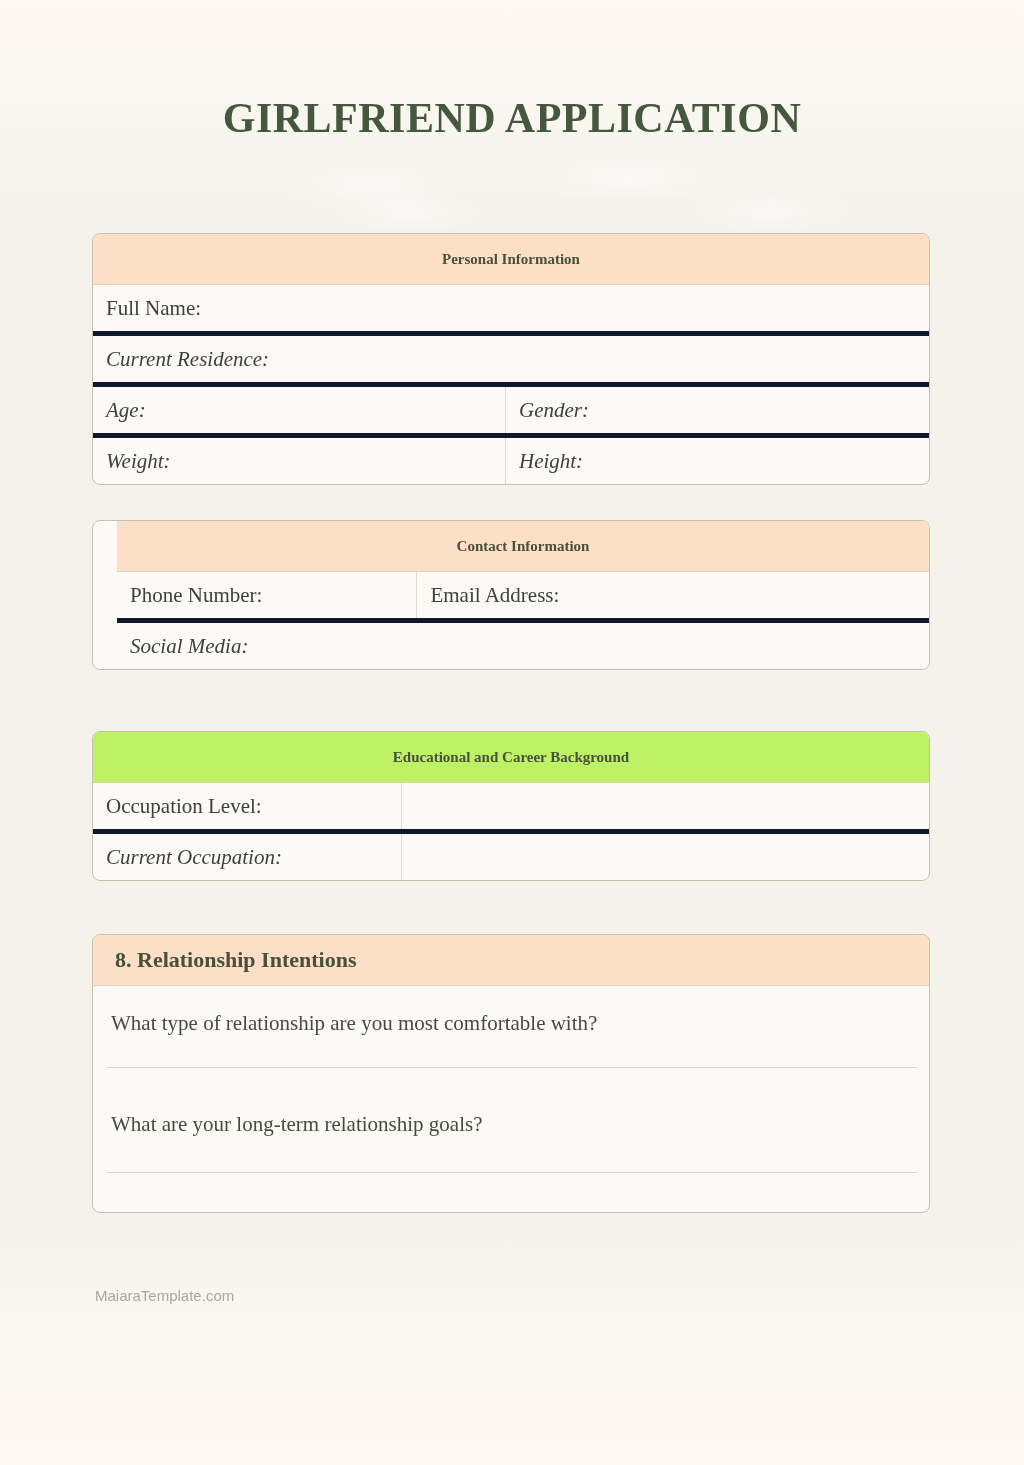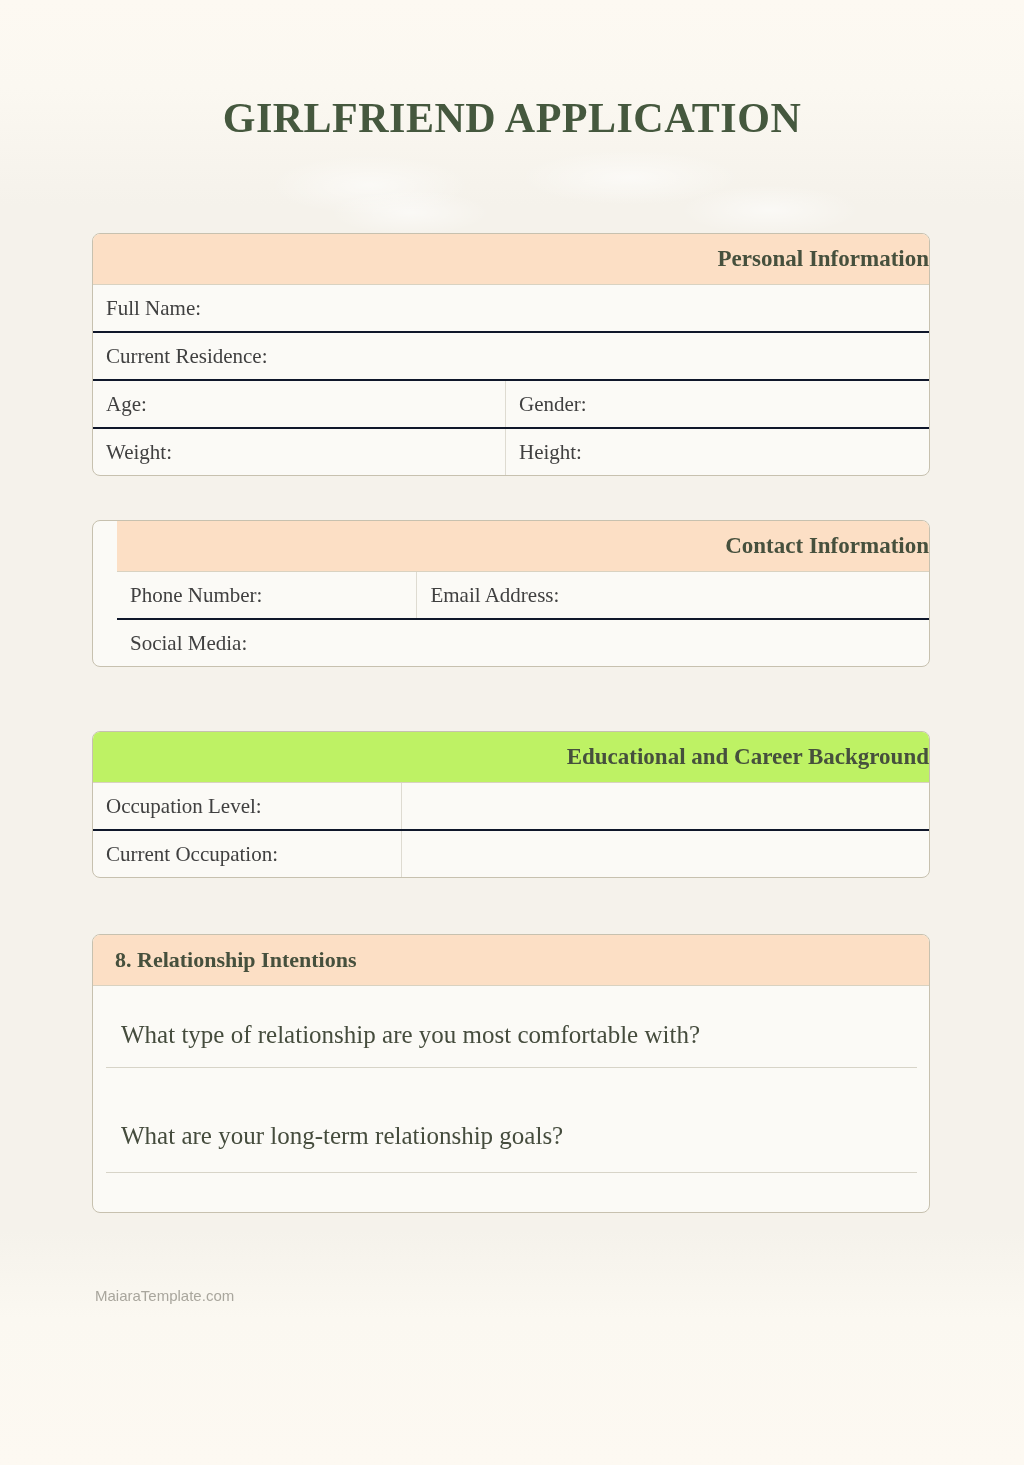--- a/index.html
+++ b/index.html
@@ -11,36 +11,36 @@
   .wm{position:absolute;background:radial-gradient(closest-side,rgba(255,255,255,.55),rgba(255,255,255,0));pointer-events:none;}
   .page-title{
     position:absolute;top:94px;left:0;width:100%;margin:0;text-align:center;
     font-size:42px;font-weight:700;letter-spacing:.5px;color:#45583e;
   }
   .card{
     position:absolute;left:92px;width:838px;box-sizing:border-box;
     border:1px solid #c7c1af;border-radius:8px;background:#fbfaf6;overflow:hidden;
   }
   .card-header{
-    height:50px;display:flex;align-items:center;justify-content:flex-end;
+    height:50px;display:flex;align-items:center;justify-content:center;
     background:#fcdfc5;border-bottom:1px solid #d9d2c1;
-    font-weight:700;font-size:23px;color:#46503d;
+    font-weight:700;font-size:15px;color:#46503d;
   }
   .card-header.cream{background:#bef264;}
   .card-header.left-align{justify-content:flex-start;padding-left:22px;font-size:22px;}
   .row{display:flex;height:46px;}
-  .row + .row{border-top:2px solid #0f172a;}
+  .row + .row{border-top:5px solid #0f172a;font-style:italic;}
   .cell{display:flex;align-items:center;padding-left:13px;box-sizing:border-box;min-width:0;}
   .cell.split-right{border-right:1px solid #dedbd1;}
   .w-half{width:49.4%;}
   .w-third{width:37%;}
   .w-rest{flex:1;}
   .field-label{font-size:21px;color:#404040;white-space:nowrap;}
   .rel-body{position:relative;height:226px;}
-  .question{position:absolute;left:14px;margin:14px;font-size:25px;color:#454c3d;}
+  .question{position:absolute;left:14px;margin:4px;font-size:21px;color:#454c3d;}
   .q1{top:21px;}
   .q2{top:122px;}
   .answer-line{position:absolute;left:13px;right:12px;height:1px;background:#d7d4c8;}
   .l1{top:81px;}
   .l2{top:186px;}
   .footer-credit{
     position:absolute;left:95px;top:1287px;
     font-family:"Liberation Sans", sans-serif;font-size:15px;color:#a9a69d;
   }
 </style>

